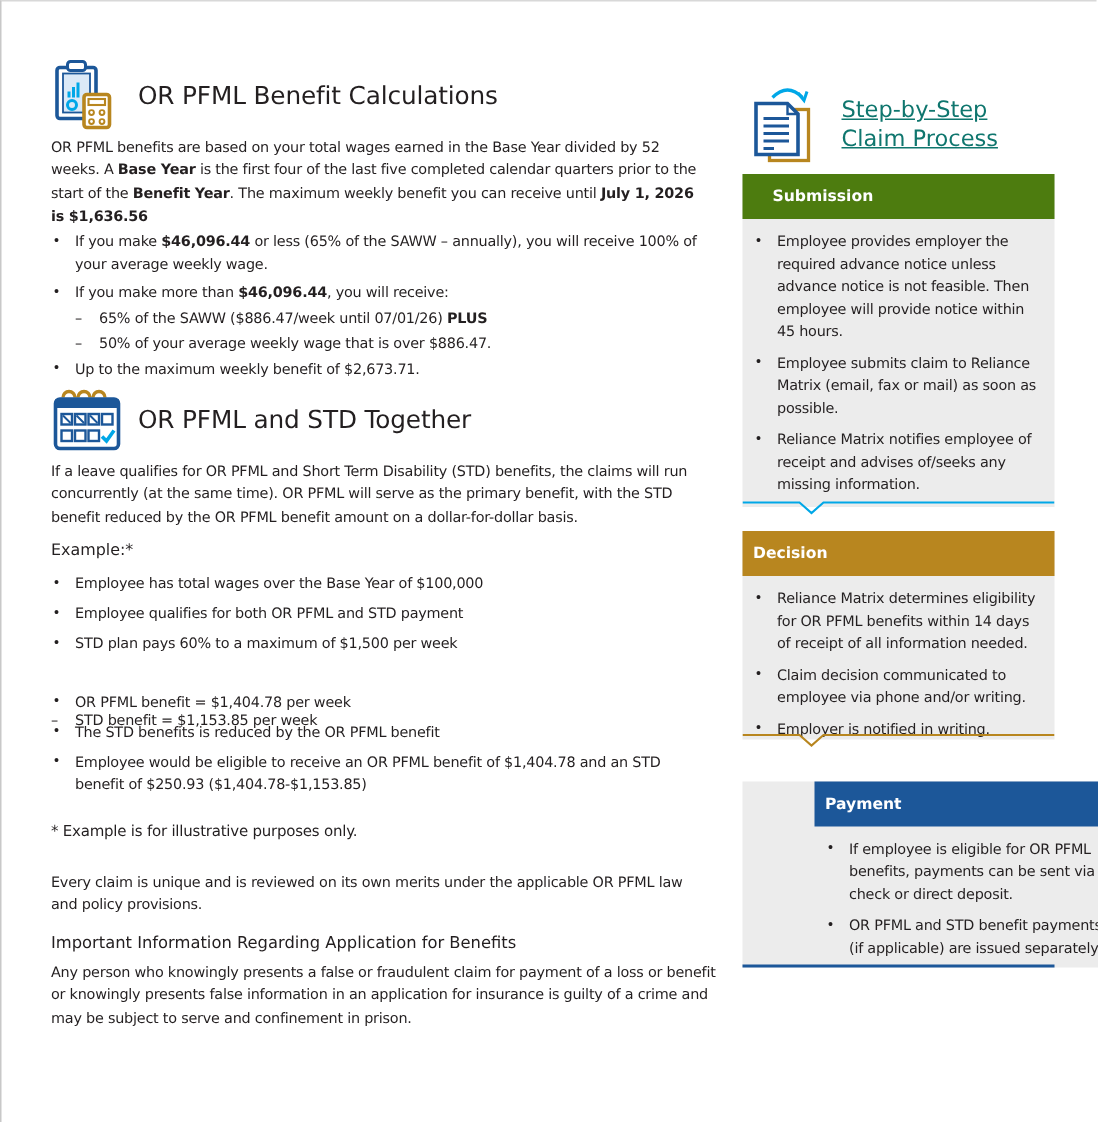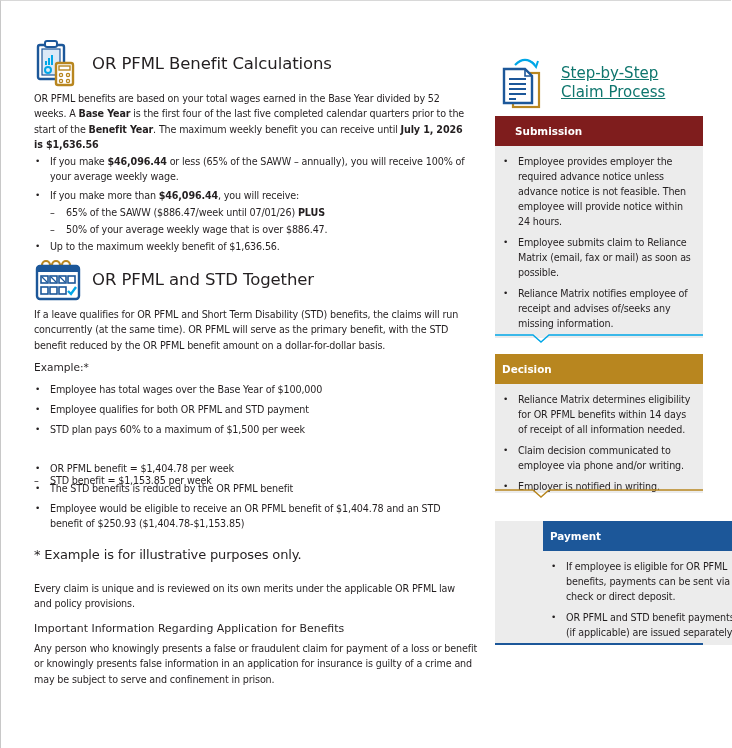--- a/index.html
+++ b/index.html
@@ -24,21 +24,21 @@
   b { font-weight: bold; }
   ul { list-style: none; margin: 0; padding: 0; }
   ul.bul > li { position: relative; padding-left: 16px; margin-bottom: 3px; }
   ul.bul > li::before {
     content: "•"; position: absolute; left: 1px; top: 0; font-size: 9px;
   }
   ul.dash > li { position: relative; padding-left: 32px; margin-bottom: 0; }
   ul.dash > li::before { content: "–"; position: absolute; left: 16px; }
   .example-h { font-size: 10.6px; font-weight: normal; margin: 0; letter-spacing: 0; }
   ul.ex > li { margin-bottom: 4.6px; }
-  .note { font-size: 13px; }
+  .note { font-size: 10px; }
   h2.imp { font-size: 10.9px; font-weight: normal; margin: 0; letter-spacing: 0; }
 
   
   .right { position: absolute; left: 494px; top: 0; width: 208px; }
   .rh { position: absolute; left: 6px; top: 56px; display: flex; align-items: center; }
   .rh .ico { width: 42px; height: 52px; }
   .rh h1 { margin: 0 0 0 18px; font-weight: normal; font-size: 15px; line-height: 19px; color: #0f766e; text-decoration: underline; }
   .step { position: absolute; left: 0; width: 208px; background: #ececec; }
   .step .hdr {
     height: 30px; color: #fff; font-weight: bold; font-size: 10.4px;
@@ -78,21 +78,21 @@
     <p style="position:absolute; top:90px; left:0; width:440px;"><span>OR PFML benefits are based on your total wages earned in the Base Year divided by 52 weeks. A </span><b>Base Year</b><span> is the first four of the last five completed calendar quarters prior to the start of the </span><b>Benefit Year</b><span>. The maximum weekly benefit you can receive until </span><b>July 1, 2026 is $1,636.56</b></p>
 
     <ul class="bul" style="position:absolute; top:153px; left:0; width:440px;">
       <li><span>If you make </span><b>$46,096.44</b><span> or less (65% of the SAWW – annually), you will receive 100% of your average weekly wage.</span></li>
       <li style="margin-bottom:0;"><span>If you make more than </span><b>$46,096.44</b><span>, you will receive:</span>
         <ul class="dash" style="margin-left:-16px; margin-top:2px; margin-bottom:2px;">
           <li style="margin-bottom:2px;"><span>65% of the SAWW ($886.47/week until 07/01/26) </span><b>PLUS</b></li>
           <li>50% of your average weekly wage that is over $886.47.</li>
         </ul>
       </li>
-      <li>Up to the maximum weekly benefit of $1,636.56.</li>
+      <li>Up to the maximum weekly benefit of $2,673.71.</li>
     </ul>
 
     <div class="sec-head" style="top:254px; left:0;">
       <svg class="ico" viewBox="0 0 48 48">
         <path d="M8 10 a4 4 0 1 1 8 0 M18 10 a4 4 0 1 1 8 0 M28 10 a4 4 0 1 1 8 0" fill="none" stroke="#b8861f" stroke-width="2.2"></path>
         <rect x="3" y="11" width="42" height="33" rx="3" fill="none" stroke="#1c5799" stroke-width="2.4"></rect>
         <rect x="3" y="11" width="42" height="6" fill="#1c5799"></rect>
         <g fill="none" stroke="#1c5799" stroke-width="1.6">
           <rect x="7" y="21" width="7" height="7"></rect>
             <rect x="16" y="21" width="7" height="7"></rect>
@@ -148,23 +148,23 @@
             <line x1="8" y1="27" x2="25" y2="27"></line>
           <line x1="8" y1="32" x2="25" y2="32"></line>
             <line x1="8" y1="37" x2="25" y2="37"></line>
           <line x1="8" y1="42" x2="15" y2="42"></line>
         </g>
       </svg>
       <h1><span>Step-by-Step</span><br><span>Claim Process</span></h1>
     </div>
 
     <div class="step" style="top:115px; height:222px;">
-      <div class="hdr" style="background:#7f1d1d;padding-left:20px;">Submission</div>
+      <div class="hdr" style="background:#4d7c0f;padding-left:20px;">Submission</div>
       <ul>
-        <li>Employee provides employer the required advance notice unless advance notice is not feasible. Then employee will provide notice within 24 hours.</li>
+        <li>Employee provides employer the required advance notice unless advance notice is not feasible. Then employee will provide notice within 45 hours.</li>
         <li>Employee submits claim to Reliance Matrix (email, fax or mail) as soon as possible.</li>
         <li>Reliance Matrix notifies employee of receipt and advises of/seeks any missing information.</li>
       </ul>
       <svg class="foot" viewBox="0 0 208 14" style="bottom:-6px;">
         <polyline points="0,5 38,5 46,12 54,5 208,5" fill="none" stroke="#00a7e7" stroke-width="1.4"></polyline>
       </svg>
     </div>
 
     <div class="step" style="top:353px; height:139px;">
       <div class="hdr" style="background:#b8861f;">Decision</div>

